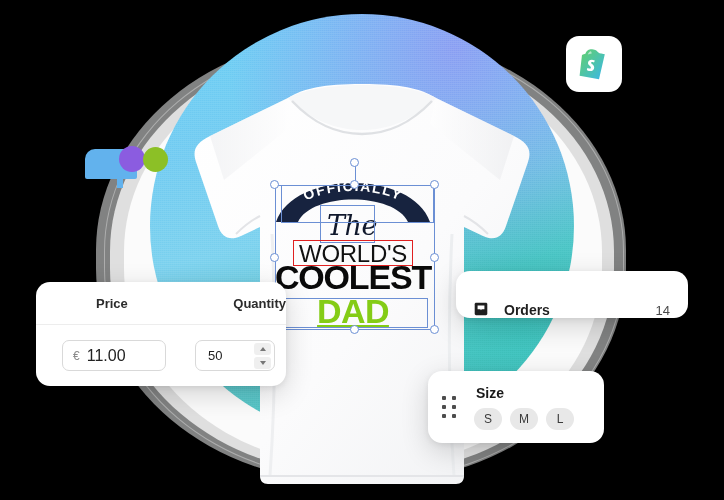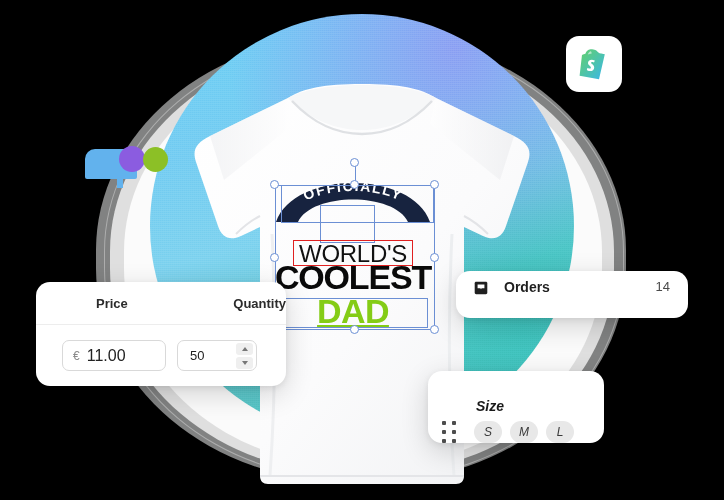--- a/index.html
+++ b/index.html
@@ -77,40 +77,40 @@
   .pq-head{display:flex;height:42px;align-items:center;border-bottom:1px solid #ededed;}
   .pq-head .h{font-size:13px;font-weight:600;color:#2b2b2b;margin-left:34px;}
   .pq-head .h1{width:130px;padding-left:26px;box-sizing:border-box;}
   .pq-head .h2{flex:1;padding-left:6px;}
   .pq-body{display:flex;align-items:center;height:61px;}
   .inp{height:31px;border:1px solid #d9d9d9;border-radius:7px;background:#fff;
        display:flex;align-items:center;box-sizing:border-box;}
   .inp-price{margin-left:26px;width:104px;padding:0 10px;gap:7px;}
   .cur{font-size:12px;color:#8a8a8a;}
   .pval{font-size:16px;color:#222;}
-  .inp-qty{margin-left:11px;width:80px;padding-left:12px;justify-content:space-between;}
+  .inp-qty{margin-left:29px;width:80px;padding-left:12px;justify-content:space-between;}
   .qval{font-size:13px;color:#222;}
   .stepper{display:flex;flex-direction:column;gap:2px;padding-right:3px;}
   .stp{width:17px;height:12px;background:#efefef;border-radius:3px;display:flex;
        align-items:center;justify-content:center;}
   .tri-up{width:0;height:0;border-left:3px solid transparent;border-right:3px solid transparent;
           border-bottom:4px solid #777;}
   .tri-dn{width:0;height:0;border-left:3px solid transparent;border-right:3px solid transparent;
           border-top:4px solid #777;}
 
   
-  .ord-card{left:456px;top:271px;width:232px;height:47px;display:flex;align-items:flex-start;
+  .ord-card{left:456px;top:271px;width:232px;height:47px;display:flex;align-items:flex-end;
             padding:8px 18px 0 16px;box-sizing:border-box;}
   .ord-ico{width:18px;height:18px;flex:none;}
   .ord-label{margin-left:14px;font-size:14px;font-weight:600;color:#1f1f1f;flex:1;}
   .ord-count{font-size:13px;color:#4a4a4a;}
 
   
-  .size-card{left:428px;top:371px;width:176px;height:72px;display:flex;align-items:flex-end;
-             padding-left:14px;box-sizing:border-box;font-style:italic;}
+  .size-card{left:428px;top:371px;width:176px;height:72px;display:flex;align-items:center;
+             padding-left:14px;box-sizing:border-box;}
   .dots{display:grid;grid-template-columns:repeat(2,4px);grid-auto-rows:4px;gap:5px 6px;flex:none;}
   .dot{width:4px;height:4px;background:#4d4d4d;border-radius:1px;}
   .size-right{margin-left:18px;}
   .size-label{font-size:14px;font-weight:700;color:#1a1a1a;margin-bottom:7px;padding-left:2px;}
   .pills{display:flex;gap:8px;}
   .pill{width:28px;height:22px;border-radius:12px;background:#e8e8e8;display:flex;
         align-items:center;justify-content:center;font-size:12px;color:#3a3a3a;}
 
   
   .shop-badge{position:absolute;left:566px;top:36px;width:56px;height:56px;background:#fff;
@@ -179,20 +179,21 @@
         <path id="arcpath" d="M14 50 C34 14 128 14 148 50"></path>
         <clipPath id="bandclip">
           <path d="M6 54 C24 6 138 6 156 54 L140 54 C124 22 38 22 22 54 Z"></path>
         </clipPath>
       </defs>
       <path d="M4 54 C22 2 140 2 158 54 L136 54 C122 24 40 24 26 54 Z" fill="#17233f"></path>
       <text font-family="Liberation Sans, sans-serif" font-size="14" font-weight="700" fill="#ffffff" letter-spacing="1.6">
         <textPath href="#arcpath" startOffset="50%" text-anchor="middle">OFFICIALLY</textPath>
       </text>
     </svg>
+    <div class="script">The</div>
     <div class="worlds">WORLD'S</div>
     <div class="coolest">COOLEST</div>
     <div class="dad">DAD</div>
   </div>
 
   <div>
 
     <div class="sel" style="left:275px;top:185px;width:160px;height:145px;"></div>
 
     <div class="sel" style="left:281px;top:185px;width:153px;height:38px;"></div>

